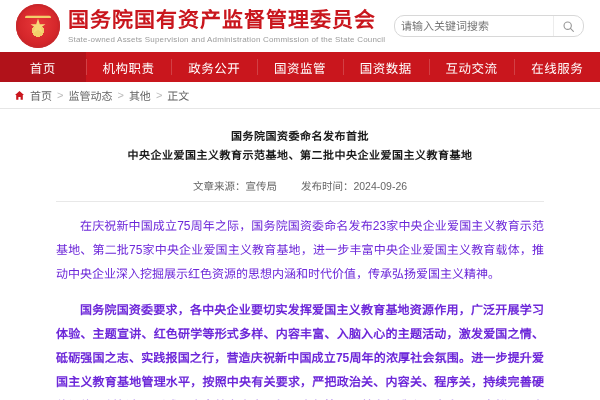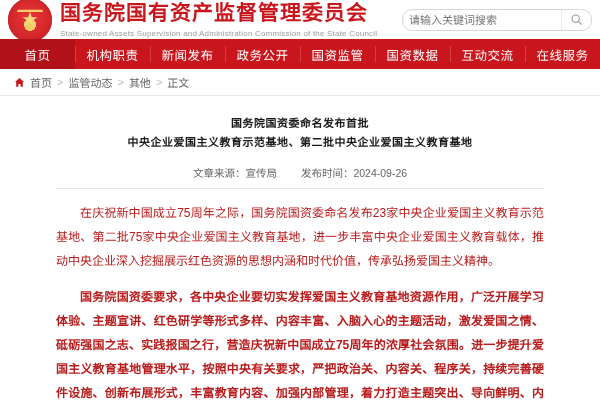--- a/index.html
+++ b/index.html
@@ -11,25 +11,25 @@
     height: 400px;
     overflow: hidden;
     background: #ffffff;
     font-family: "Liberation Sans", sans-serif;
     color: #333;
   }
 
   
   .header {
     position: relative;
-    height: 39px;
+    height: 52px;
     background: #ffffff;
     display: flex;
     align-items: center;
-    padding: 0 8px;
+    padding: 0 16px;
     box-sizing: border-box;
   }
   .emblem {
     width: 44px;
     height: 44px;
     border-radius: 50%;
     background: radial-gradient(circle at 50% 45%, #e8383a 0%, #d4262a 60%, #b81c20 100%);
     position: relative;
     flex: 0 0 auto;
     margin-right: 8px;
@@ -197,21 +197,21 @@
     padding-bottom: 8px;
   }
   .meta-sep {
     border-bottom: 1px solid #e8e8e8;
     margin: 0 0 12px 0;
   }
   .art-body p {
     margin: 0 0 12px 0;
     font-size: 12px;
     line-height: 2;
-    color: #b91c1c;
+    color: #6d28d9;
     text-align: justify;
     text-indent: 2em;
   }
   .art-body p.bold-lead {
     font-weight: bold;
   }
 </style>
 </head>
 <body>
 
@@ -230,21 +230,20 @@
           <line x1="10.4" y1="10.4" x2="14" y2="14" stroke="#999" stroke-width="1.4" stroke-linecap="round"></line>
         </svg>
       </button>
     </div>
   </div>
 </div>
 
 <div class="nav">
   <div class="nav-item active">首页</div>
   <div class="nav-item">机构职责</div>
-  <div class="nav-item">新闻发布</div>
   <div class="nav-item">政务公开</div>
   <div class="nav-item">国资监管</div>
   <div class="nav-item">国资数据</div>
   <div class="nav-item">互动交流</div>
   <div class="nav-item">在线服务</div>
 </div>
 
 <div class="crumb-bar">
   <span class="home-icon">
     <svg width="11" height="11" viewBox="0 0 16 16">

